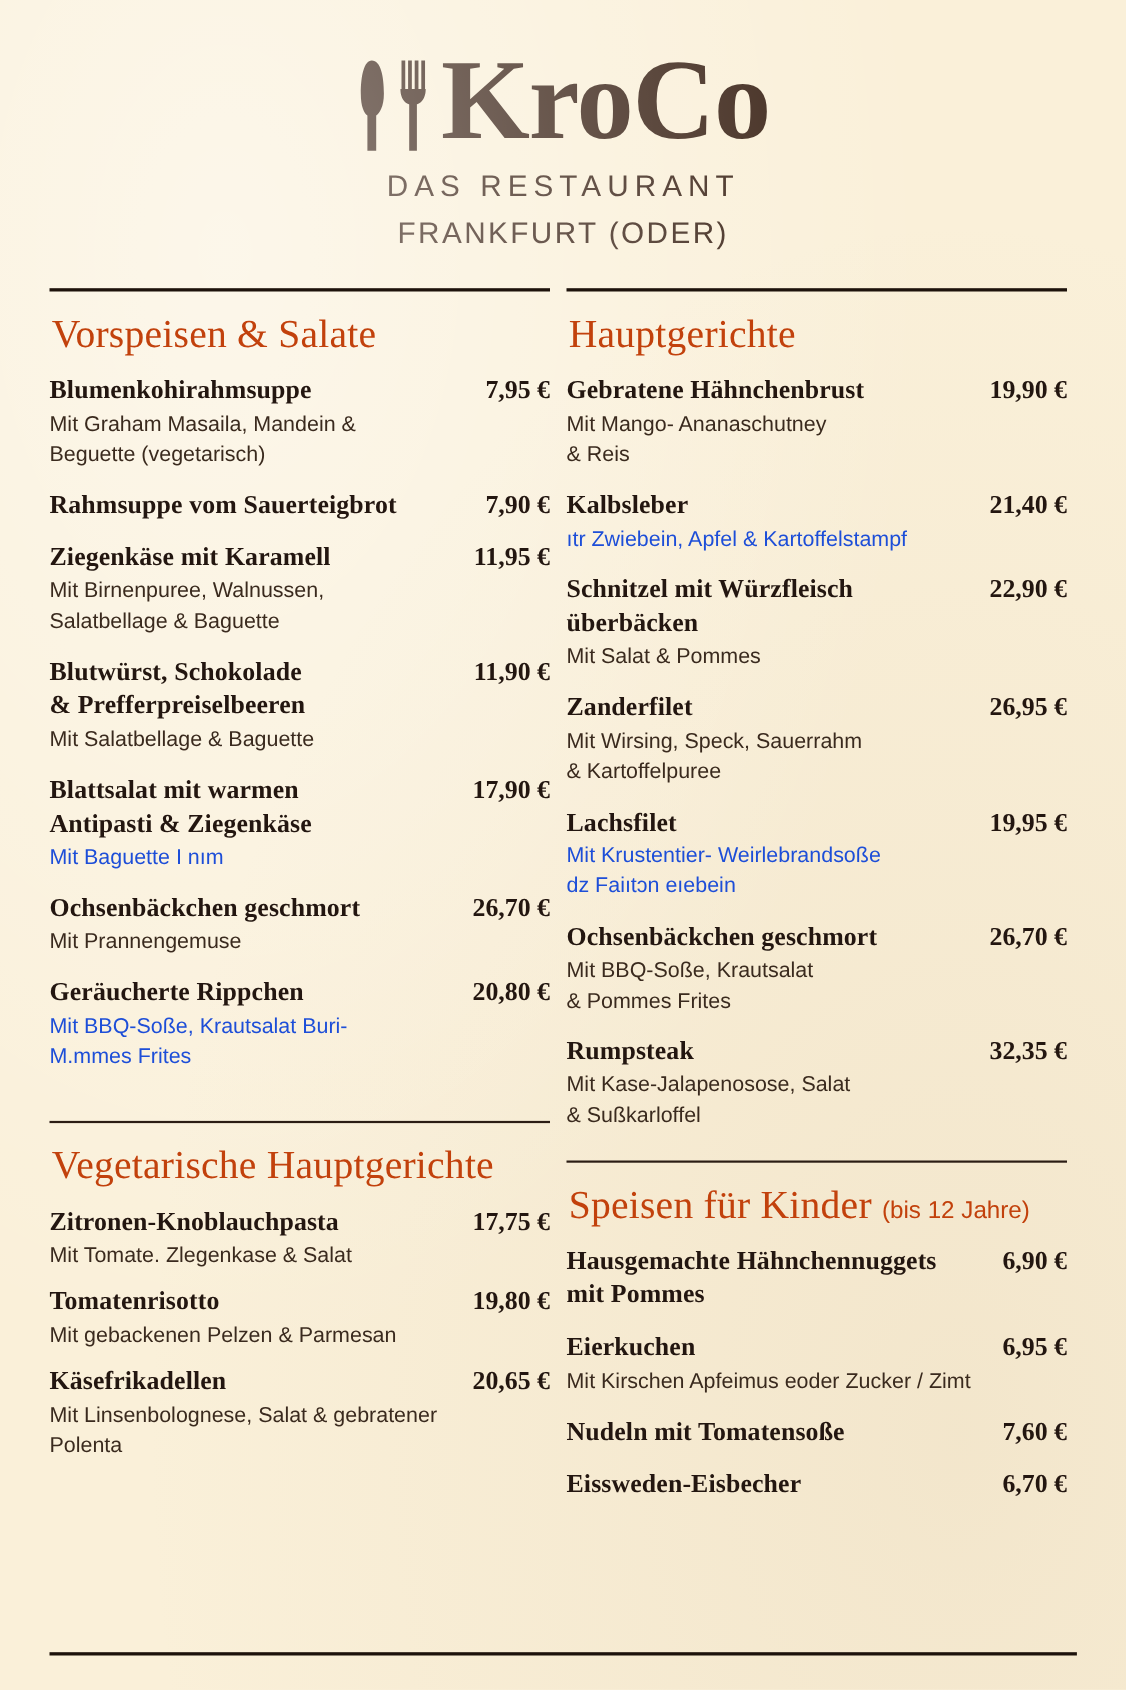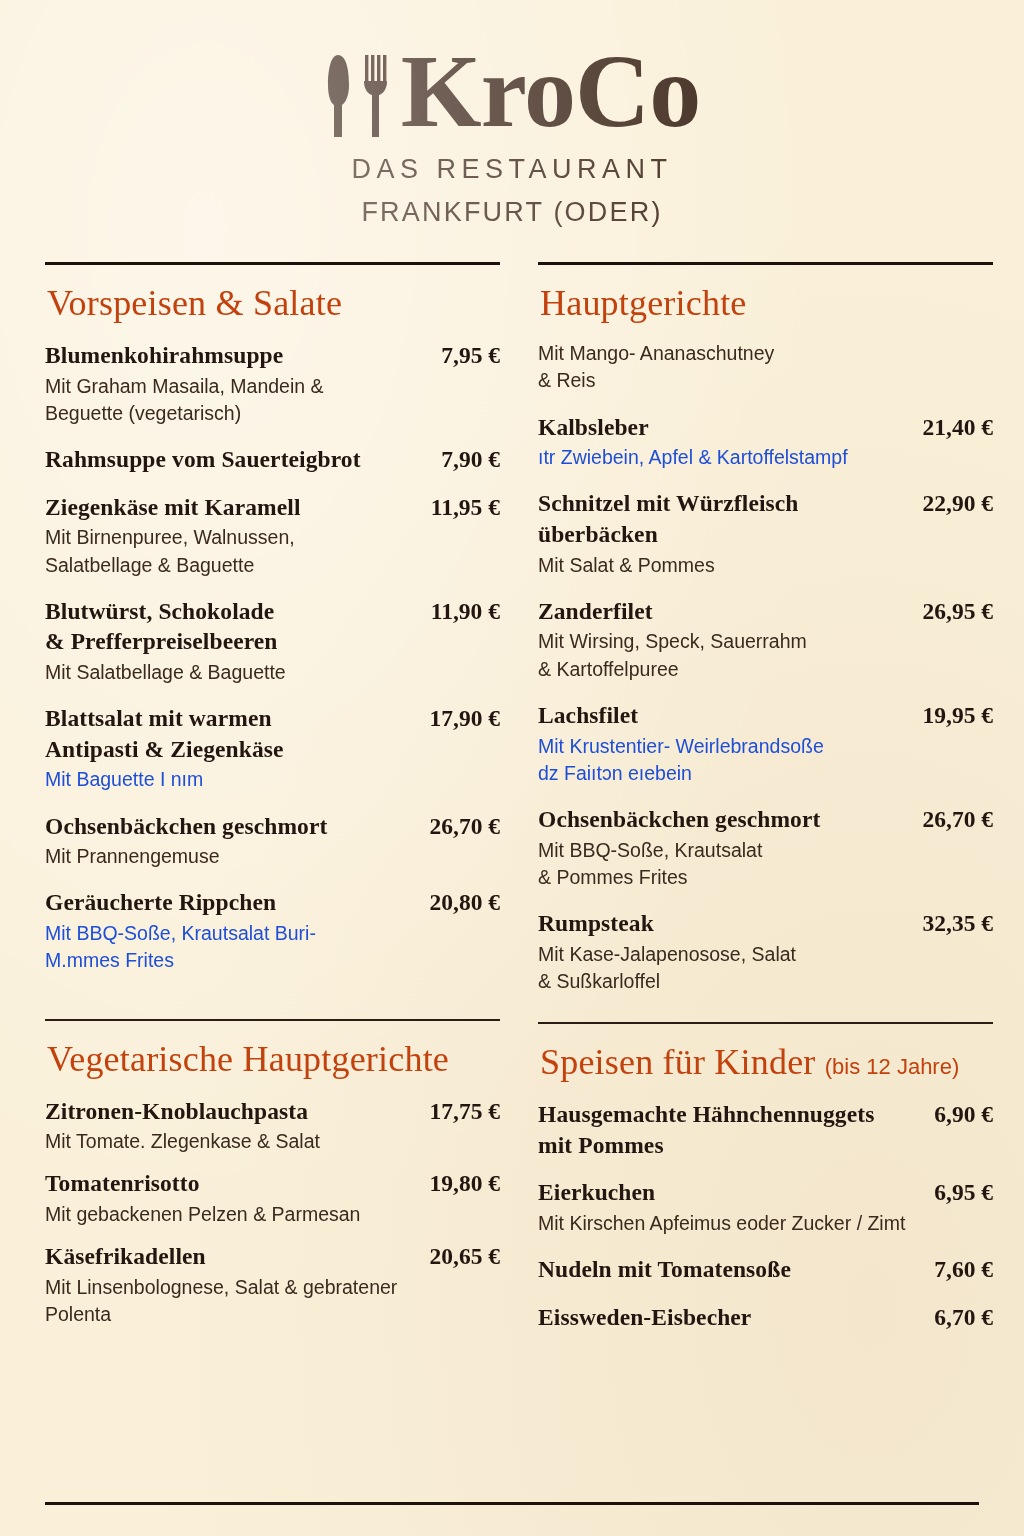--- a/index.html
+++ b/index.html
@@ -74,21 +74,21 @@
     top: 262px;
     left: 0;
     width: 1024px;
     display: flex;
     gap: 0;
   }
   .col {
     width: 455px;
   }
   .col-left  { margin-left: 45px; }
-  .col-right { margin-left: 38px; }
+  .col-right { margin-left: 15px; }
 
   .rule {
     border: 0;
     border-top: 3px solid #1d120b;
     margin: 0 0 0 0;
     height: 0;
   }
   .rule-thin {
     border-top: 2.5px solid #2b1d14;
   }
@@ -267,20 +267,24 @@
     </div>
   </div>
 
   <div class="col col-right">
 
     <hr class="rule">
     <h2 class="section-head">Hauptgerichte</h2>
     <div>
 
       <div class="item">
+        <div class="item-line">
+          <span class="item-name">Gebratene Hähnchenbrust</span>
+          <span class="item-price">19,90 €</span>
+        </div>
         <div class="item-desc">Mit Mango- Ananaschutney<br>&amp; Reis</div>
       </div>
 
       <div class="item">
         <div class="item-line">
           <span class="item-name">Kalbsleber</span>
           <span class="item-price">21,40 €</span>
         </div>
         <div class="item-desc blur">ıtr Zwiebein,  Apfel &amp; Kartoffelstampf</div>
       </div>

